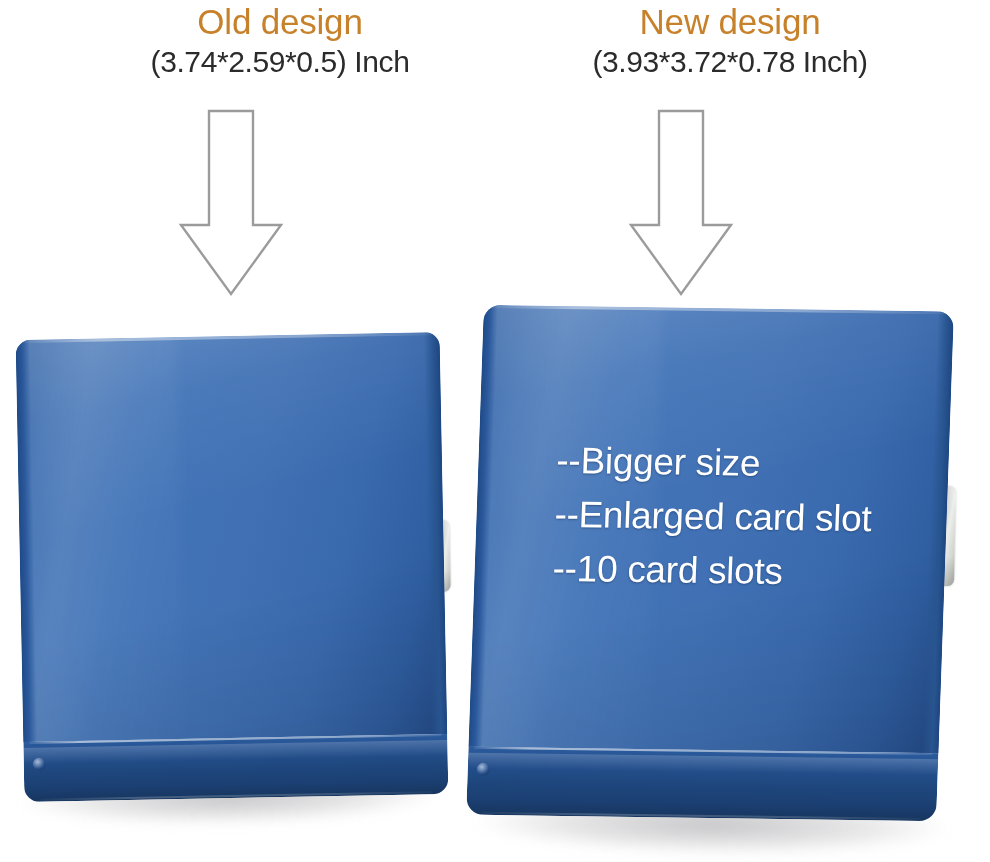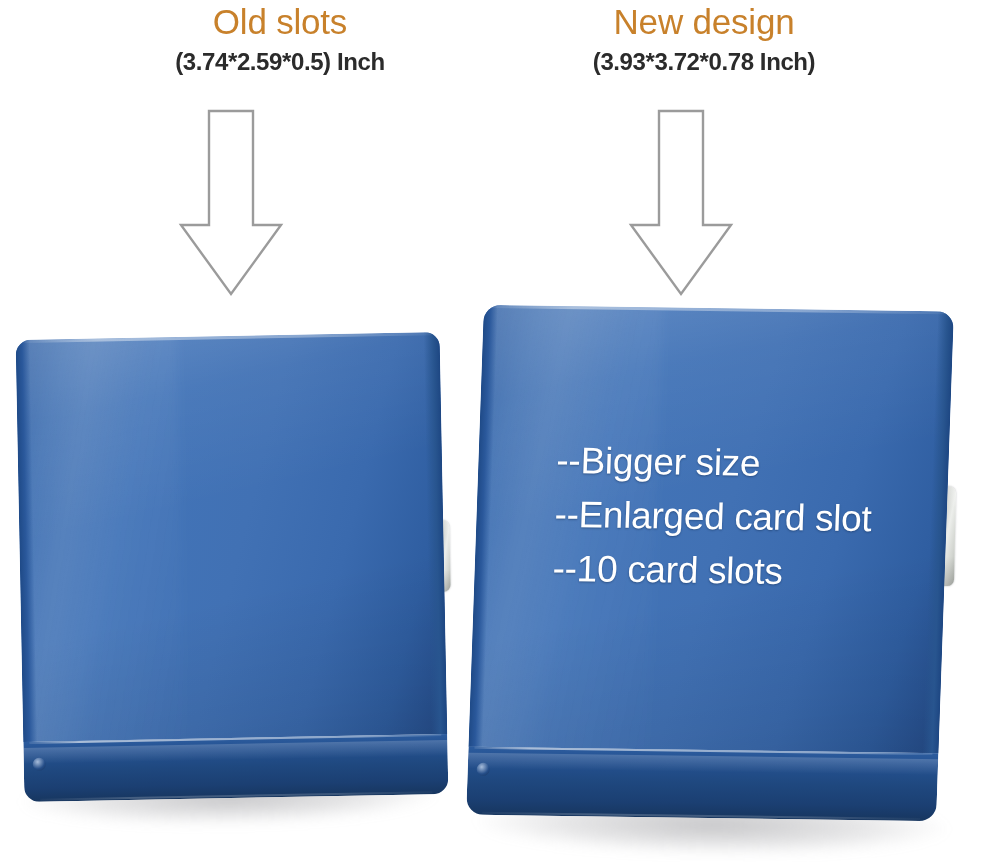--- a/index.html
+++ b/index.html
@@ -14,34 +14,34 @@
 
   #stage {
     position:relative;
     width:990px; height:862px;
     background:#ffffff;
   }
 
   
   .panel-header { position:absolute; text-align:center; }
   #header-old { left:20px;  top:2px;  width:520px; }
-  #header-new { left:444px; top:2px;  width:520px; }
+  #header-new { left:470px; top:2px;  width:520px; }
 
   .panel-title {
     font-size:35px;
     line-height:40px;
     font-weight:400;
     color:#C8812B;
     letter-spacing:-0.2px;
     white-space:nowrap;
   }
   .panel-subtitle {
-    font-size:24px;
+    font-size:30px;
     line-height:34px;
-    font-weight:700;
+    font-weight:400;
     color:#2b2b2b;
     letter-spacing:-0.4px;
     white-space:nowrap;
     margin-top:3px;
   }
 
   
   .arrow { position:absolute; }
   #arrow-old { left:178px; top:108px; width:106px; height:190px; }
   #arrow-new { left:628px; top:108px; width:106px; height:190px; }
@@ -249,21 +249,21 @@
     letter-spacing:-0.3px;
     text-shadow:0 1px 2px rgba(16,40,78,0.45);
   }
 </style>
 </head>
 <body>
 
 <div id="stage">
 
   <div class="panel-header" id="header-old">
-    <div class="panel-title">Old slots</div>
+    <div class="panel-title">Old design</div>
     <div class="panel-subtitle">(3.74*2.59*0.5) Inch</div>
   </div>
 
   <div class="panel-header" id="header-new">
     <div class="panel-title">New design</div>
     <div class="panel-subtitle">(3.93*3.72*0.78 Inch)</div>
   </div>
 
   <div class="arrow" id="arrow-old">
     <svg viewBox="0 0 106 190" preserveAspectRatio="none">

